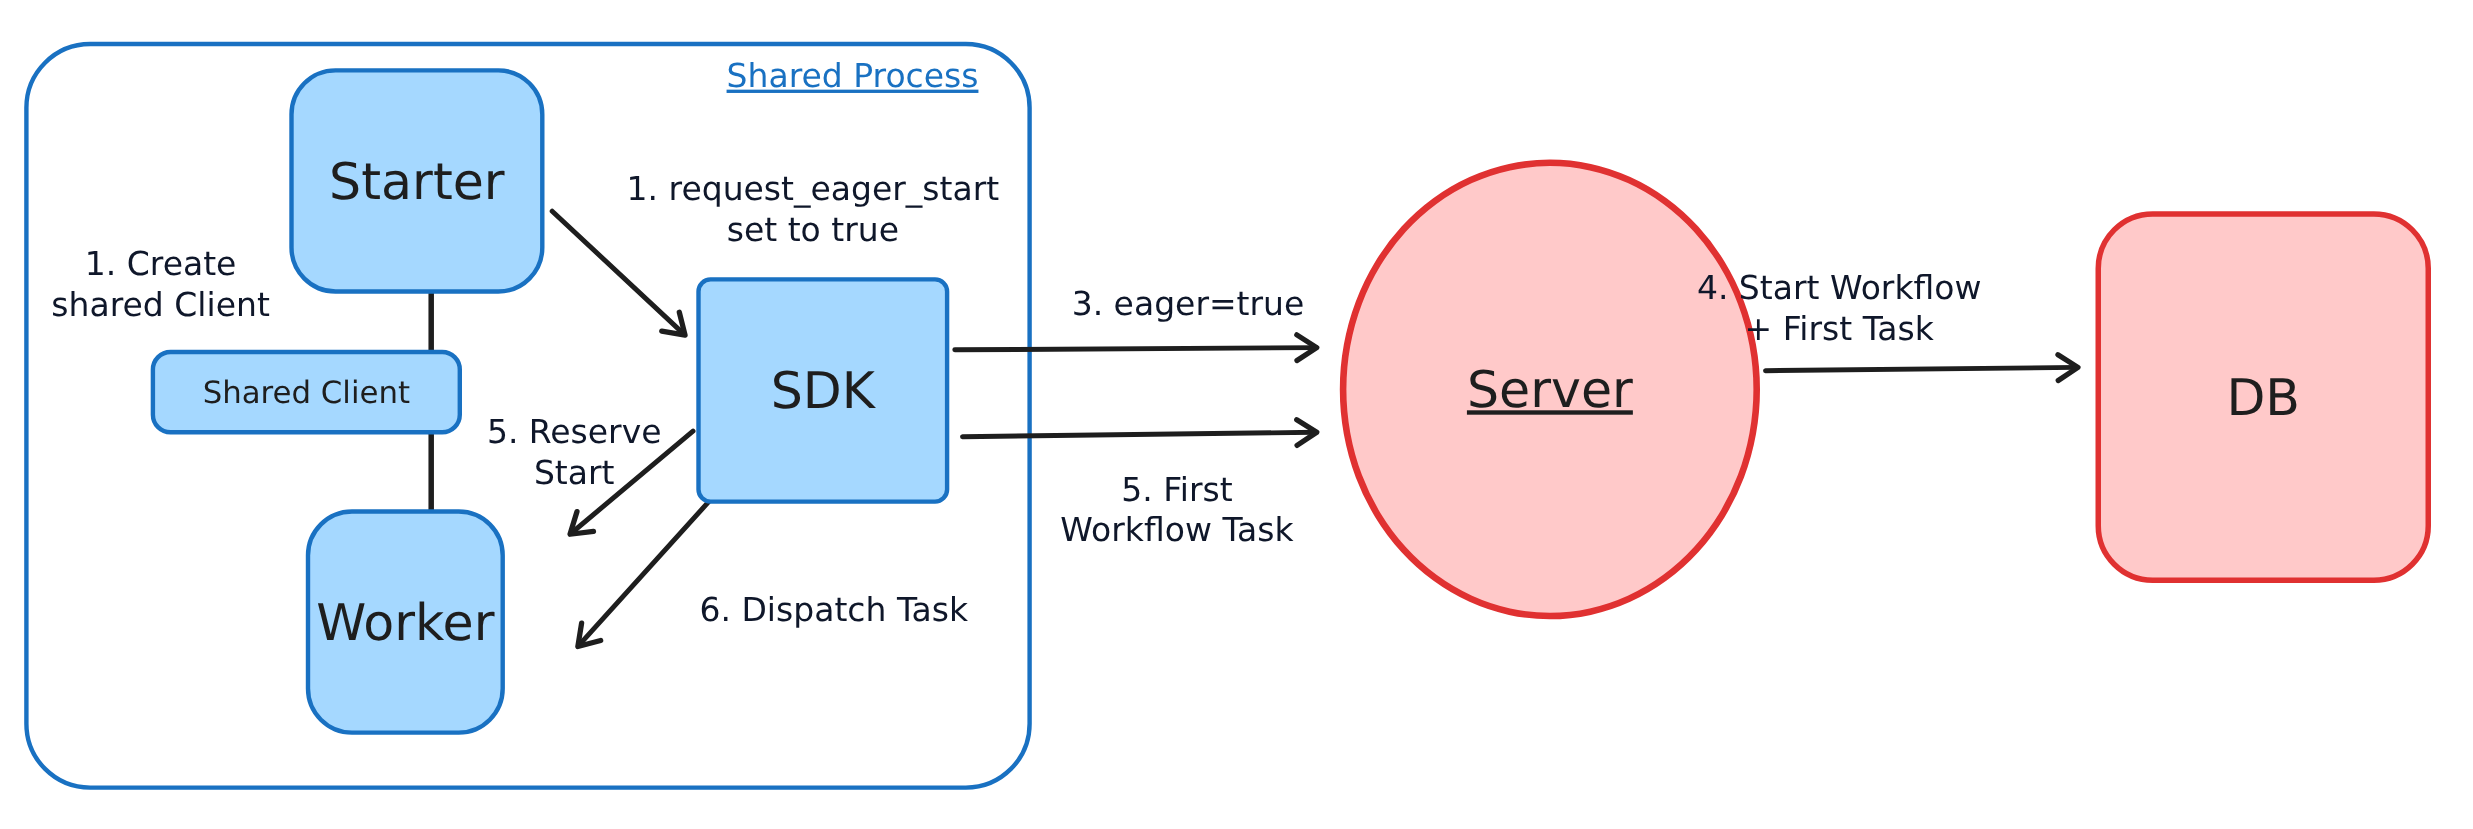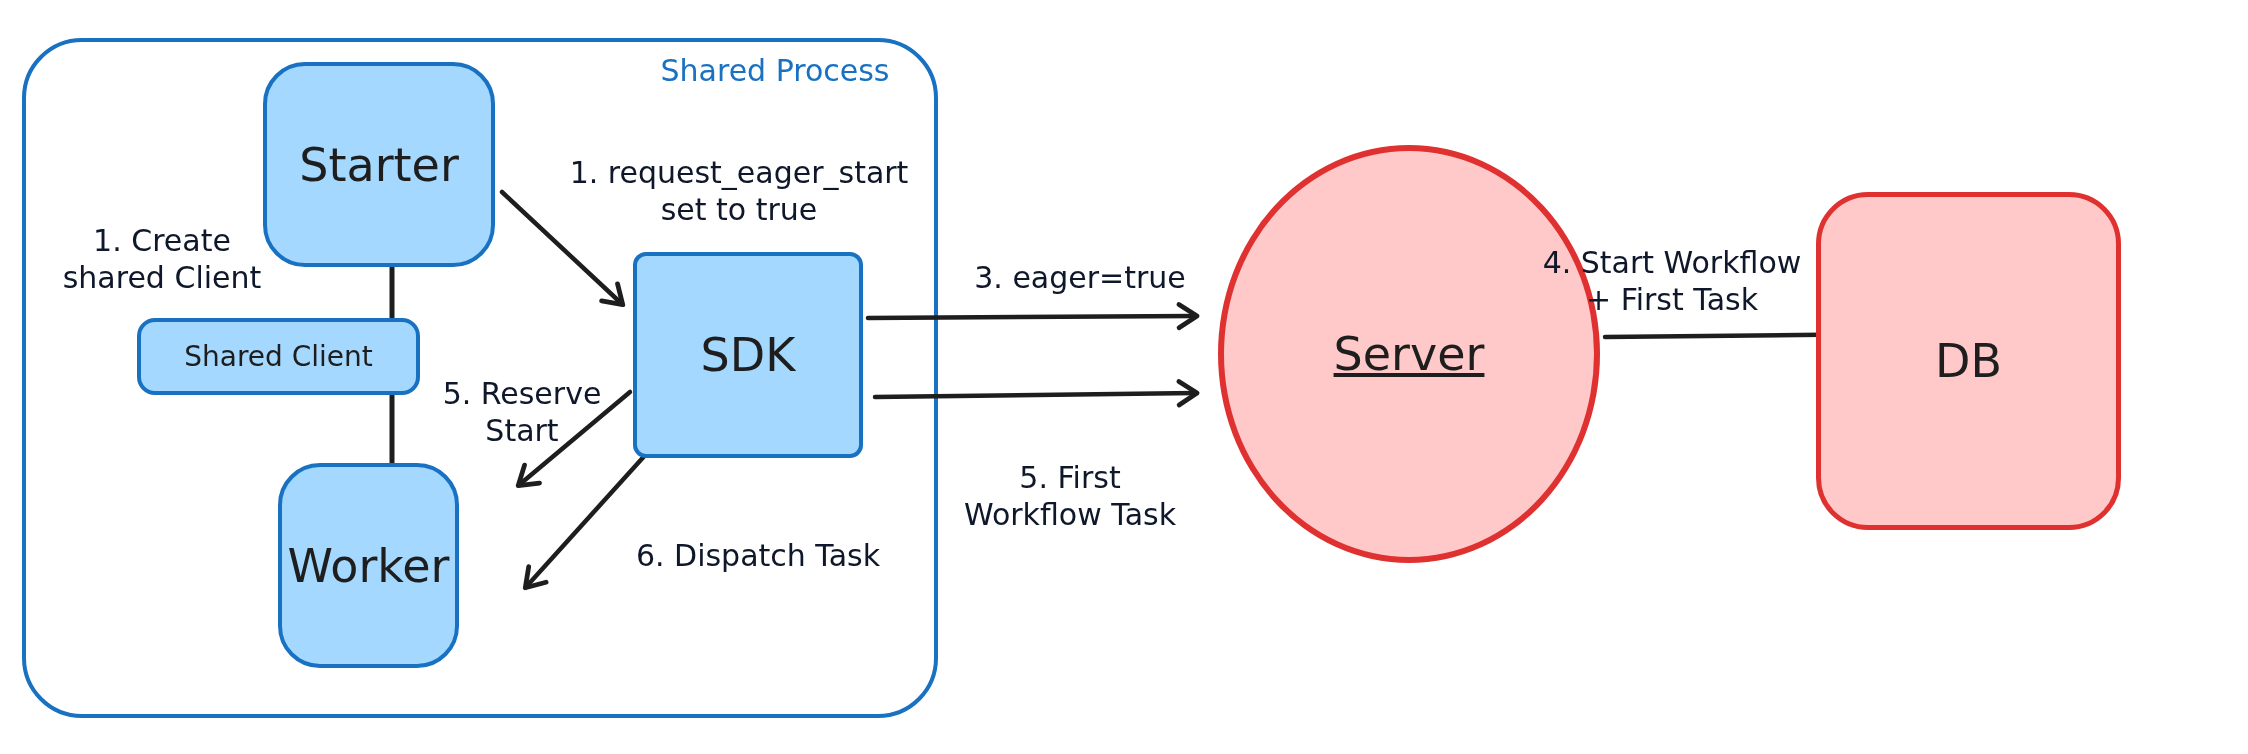--- a/index.html
+++ b/index.html
@@ -12,52 +12,52 @@
     overflow:hidden;
   }
   .stage *{box-sizing:border-box;}
   
   .group-box{
     position:absolute;left:22px;top:38px;width:916px;height:680px;
     border:4px solid #1971c2;border-radius:60px;background:transparent;
   }
   .group-title{
     position:absolute;left:775px;top:70px;transform:translate(-50%,-50%);
-    color:#1971c2;font-size:30px;font-weight:500;white-space:nowrap;
+    color:#1971c2;font-size:30px;font-weight:500;white-space:nowrap;text-decoration:underline;
   }
   
   .node{
     position:absolute;display:flex;align-items:center;justify-content:center;
     background:#a5d8ff;border:4px solid #1971c2;
     font-size:46px;font-weight:500;color:#1e1e1e;text-align:center;
   }
   .node-starter{left:263px;top:62px;width:232px;height:205px;border-radius:42px;}
   .node-shared-client{left:137px;top:318px;width:283px;height:77px;border-radius:18px;font-size:28px;}
   .node-worker{left:278px;top:463px;width:181px;height:205px;border-radius:42px;}
   .node-sdk{left:633px;top:252px;width:230px;height:206px;border-radius:13px;}
   .node-server{
     left:1218px;top:145px;width:382px;height:418px;border-radius:50%;
     background:#ffc9c9;border:6px solid #e03131;text-decoration:underline;
   }
   .node-db{
-    left:1816px;top:192px;width:305px;height:338px;border-radius:52px;
+    left:1905px;top:192px;width:305px;height:338px;border-radius:52px;
     background:#ffc9c9;border:5px solid #e03131;
   }
   
   .note{
     position:absolute;transform:translate(-50%,-50%);
     font-size:30px;line-height:37px;font-weight:500;text-align:center;
     color:#0f172a;white-space:nowrap;
   }
   .note span{display:block;}
-  .note-create{left:162px;top:259px;}
+  .note-create{left:146px;top:259px;}
   .note-request{left:739px;top:191px;}
   .note-reserve{left:522px;top:412px;}
   .note-eager{left:1080px;top:277px;}
-  .note-first-task{left:1070px;top:464px;margin-top:32px;}
+  .note-first-task{left:1070px;top:464px;}
   .note-dispatch{left:758px;top:555px;}
   .note-start-workflow{left:1672px;top:281px;}
   
   .wires{position:absolute;left:0;top:0;width:2248px;height:754px;pointer-events:none;}
 </style>
 </head>
 <body>
 
 <div class="stage">
 

